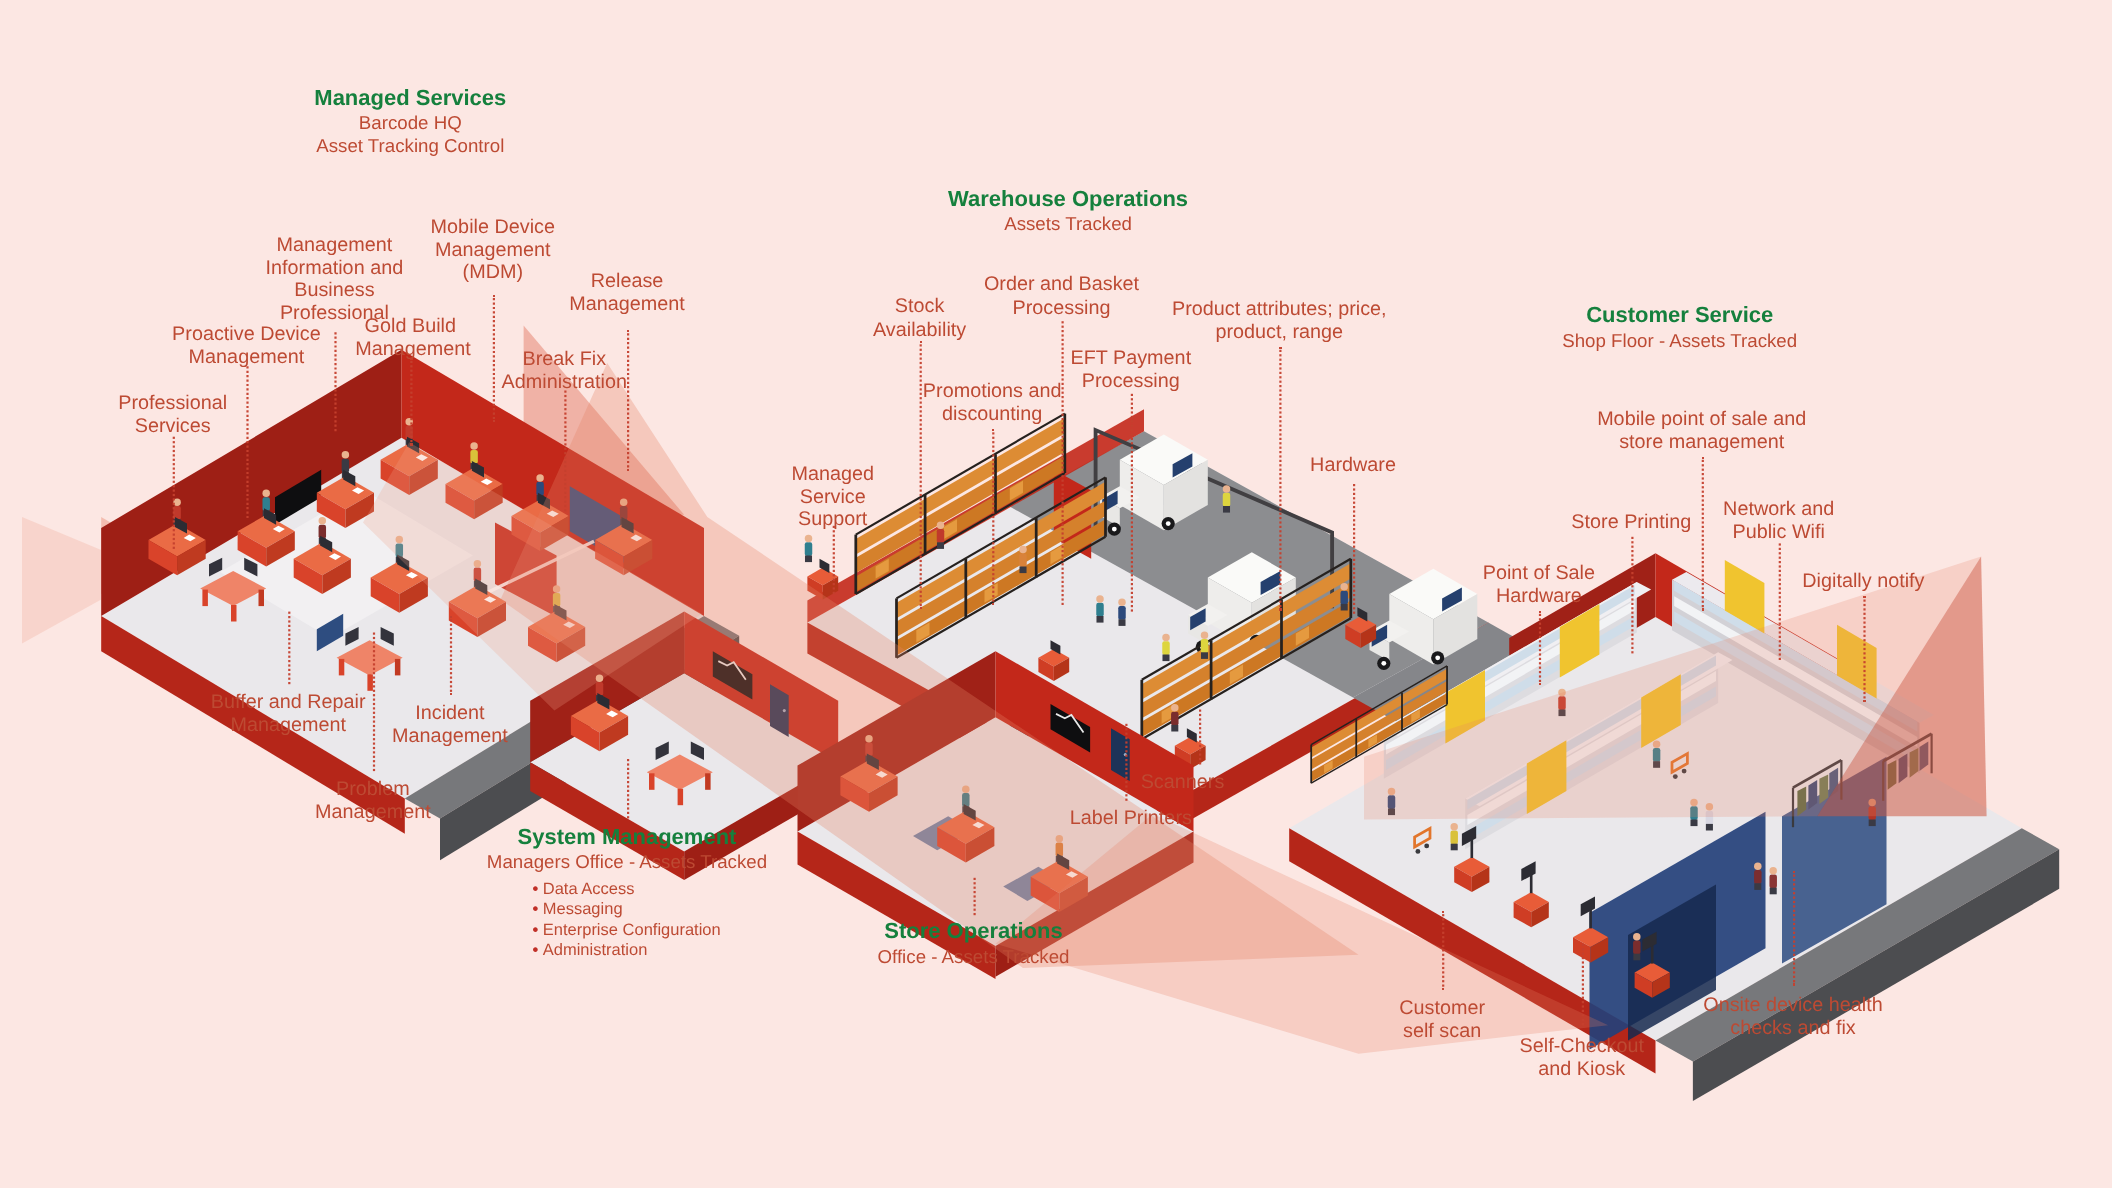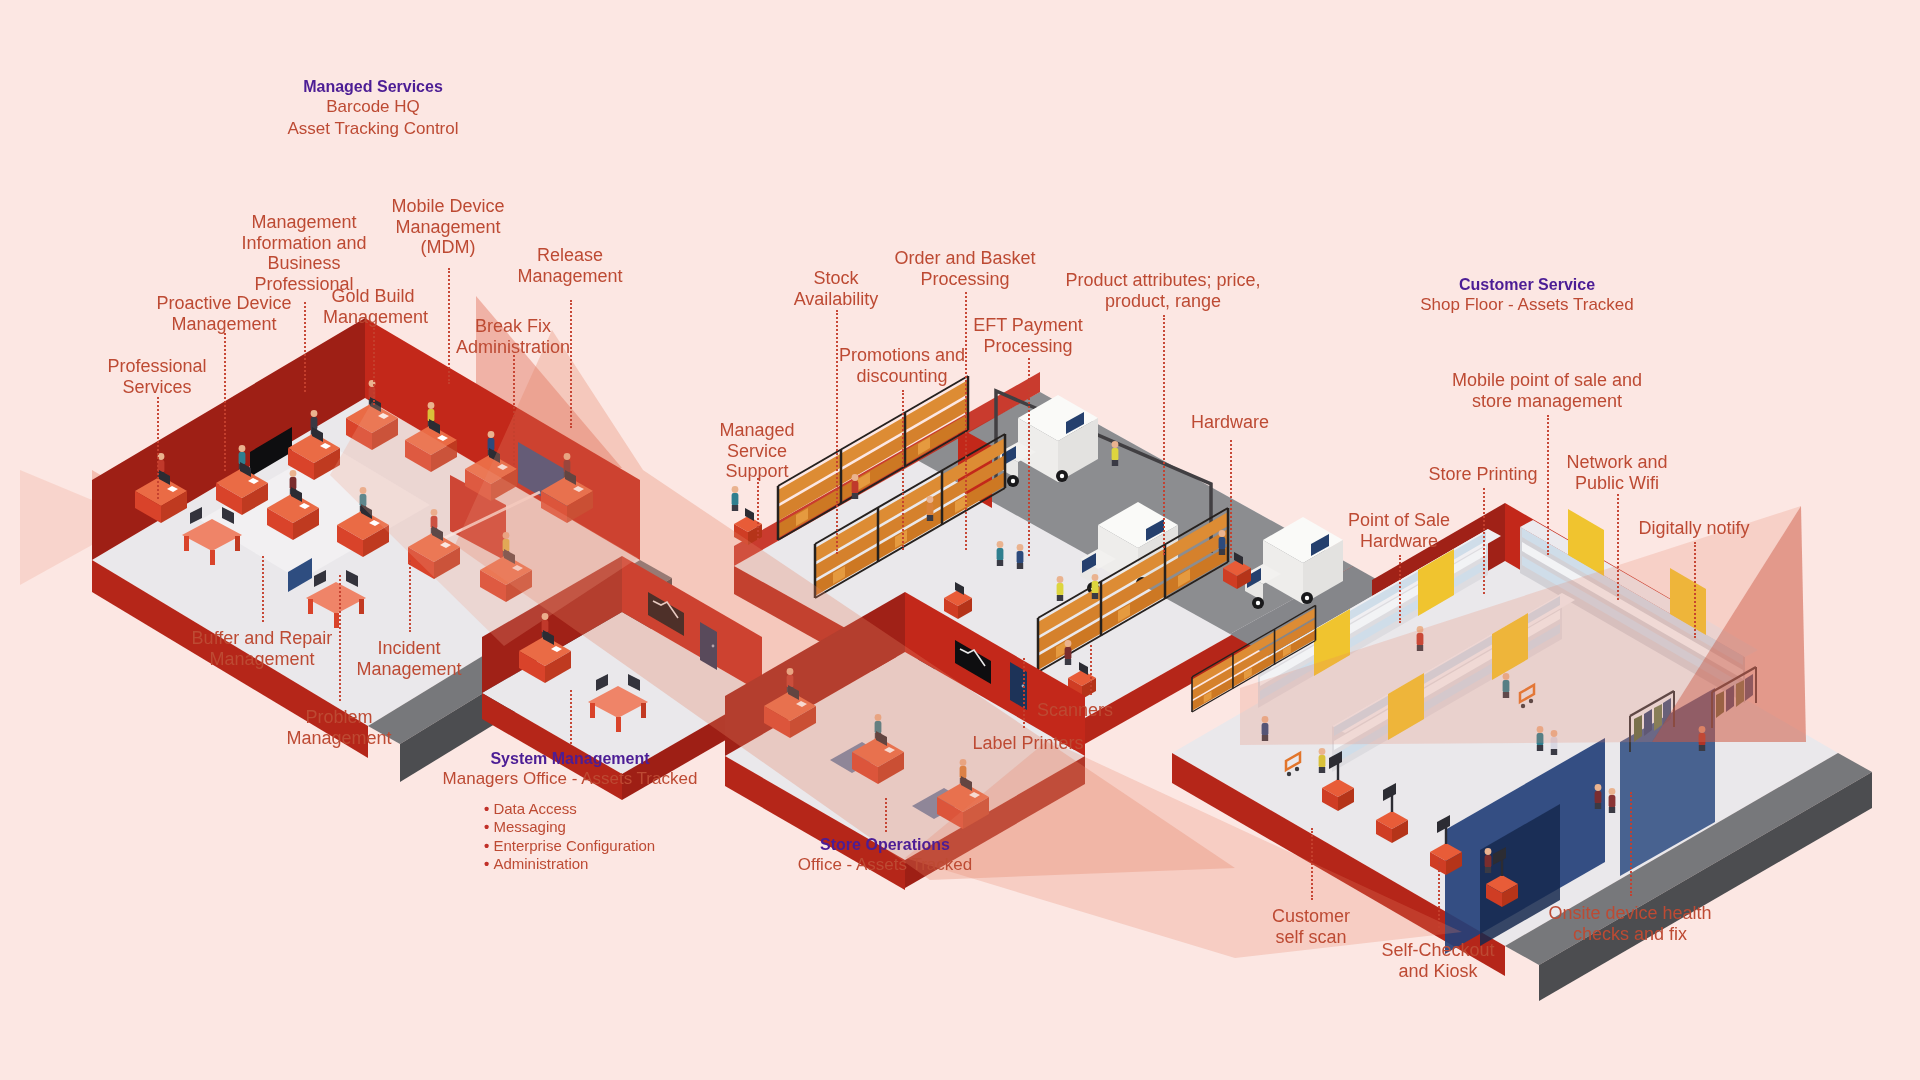--- a/index.html
+++ b/index.html
@@ -2,21 +2,21 @@
 <html><head>
 <meta charset="utf-8">
 <style>
   html,body{margin:0;padding:0;}
   #canvas{position:relative;width:1920px;height:1080px;background:#fce7e3;overflow:hidden;
           font-family:"Liberation Sans",sans-serif;}
   svg{position:absolute;left:0;top:0;}
   .lbl{position:absolute;transform:translateX(-50%);text-align:center;
        color:#bd4a33;font-size:18px;line-height:1.14;font-weight:500;}
   .ttl{position:absolute;transform:translateX(-50%);text-align:center;color:#bd4a33;}
-  .ttl b{display:block;color:#4c1d95;font-size:16px;font-weight:bold;line-height:1.15;text-align:center;}
+  .ttl b{display:block;color:#15803d;font-size:20px;font-weight:bold;line-height:1.15;text-align:center;}
   .ttl span{display:block;font-size:17px;line-height:1.25;}
   .ld{position:absolute;width:0;border-left:2.5px dotted #c5402e;opacity:.95;}
   .blist{position:absolute;margin:0;padding:0;list-style:none;color:#bd4a33;
          font-size:15px;line-height:1.22;text-align:left;}
   .blist li::before{content:"\2022\00a0";color:#c13028;font-weight:bold;}
 </style>
 </head>
 <body>
 
 <div id="canvas">
@@ -283,20 +283,24 @@
   <polygon points="1240,688 1801,506 1652,742 1240,745" fill="#e68062" opacity="0.22"></polygon>
   <polygon points="1801,506 1806,742 1652,742" fill="#cd5a44" opacity="0.55"></polygon>
 </g>
 </svg>
 
 <div class="ttl" style="left:373px;top:78px;width:260px;">
   <b>Managed Services</b>
   <span>Barcode HQ</span>
   <span>Asset Tracking Control</span>
 </div>
+<div class="ttl" style="left:971px;top:170px;width:260px;">
+  <b>Warehouse Operations</b>
+  <span>Assets Tracked</span>
+</div>
 <div class="ttl" style="left:1527px;top:276px;width:300px;">
   <b>Customer Service</b>
   <span>Shop Floor - Assets Tracked</span>
 </div>
 <div class="ttl" style="left:570px;top:750px;width:320px;">
   <b>System Management</b>
   <span>Managers Office - Assets Tracked</span>
 </div>
 <div class="ttl" style="left:885px;top:836px;width:280px;">
   <b>Store Operations</b>

